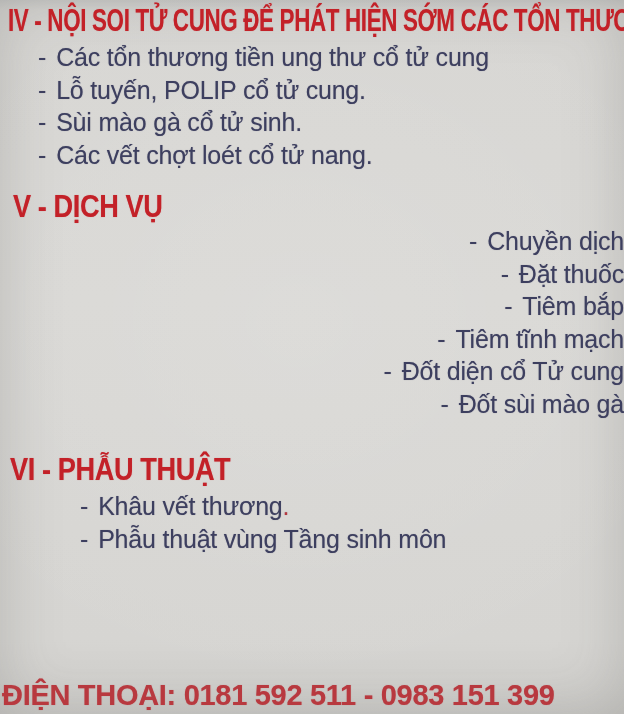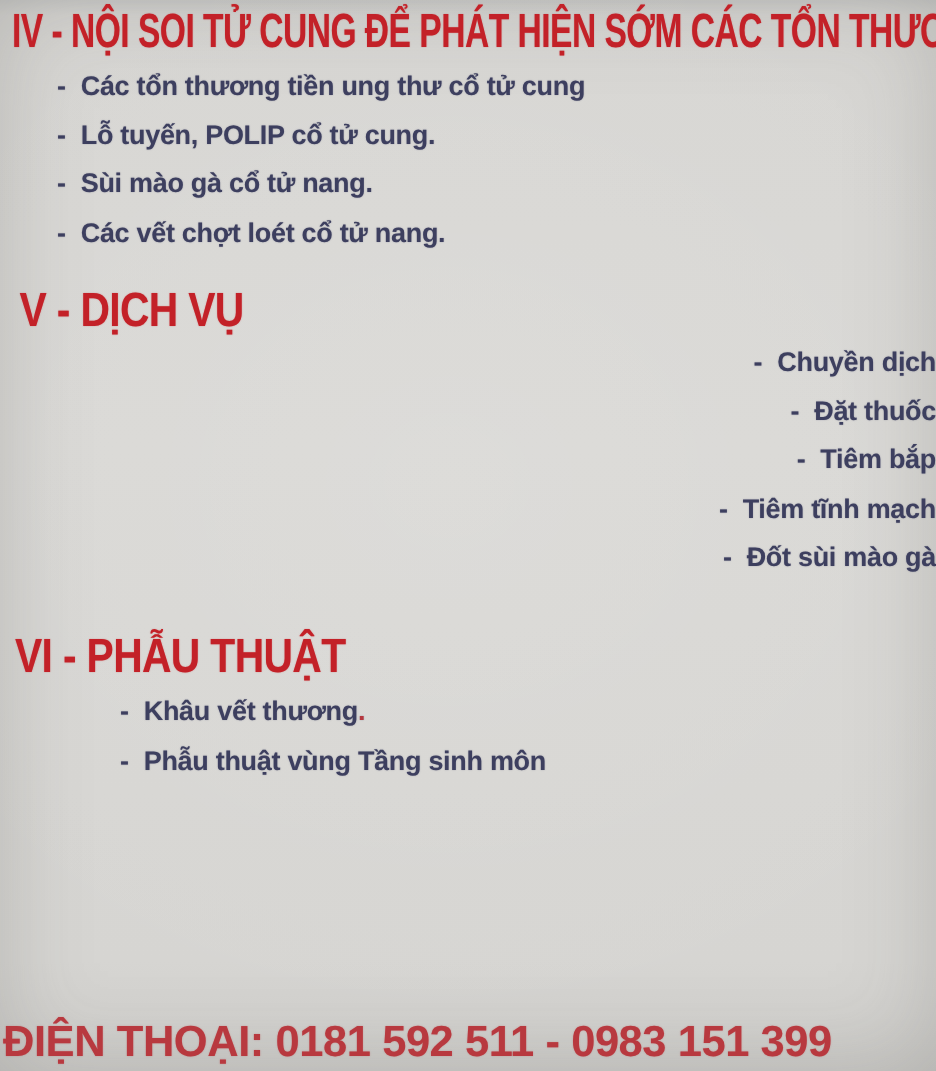--- a/index.html
+++ b/index.html
@@ -28,22 +28,22 @@
   .sec-V  .section-title{margin:20px 0 0 13px;transform:scaleX(0.85);}
   .sec-VI .section-title{margin:34px 0 0 10px;transform:scaleX(0.85);}
   .items{
     list-style:none;
     margin:6px 0 0 0;
     padding:0 0 0 38px;
   }
   .sec-V .items{margin-top:4px;text-align:right;}
   .items li{
     color:#3d3f5f;
-    font-weight:bold;
-    font-size:18px;
+    font-weight:normal;
+    font-size:25px;
     line-height:32.5px;
     white-space:nowrap;
     text-shadow:0 0 1px rgba(61,63,95,0.40);
     letter-spacing:-0.2px;
   }
   .sec-VI .items li{line-height:33px;margin-left:42px;}
   .dash{margin-right:10px;}
   .red-dot{color:#b5373e;}
   .phone{
     position:absolute;
@@ -62,31 +62,32 @@
 </head>
 <body>
 
 <div class="sheet">
   <div id="sections">
       <div class="section sec-IV">
         <h2 class="section-title">IV - NỘI SOI TỬ CUNG ĐỂ PHÁT HIỆN SỚM CÁC TỔN THƯƠNG</h2>
         <ul class="items">
           <li><span class="dash">-</span><span>Các tổn thương tiền ung thư cổ tử cung</span></li>
           <li><span class="dash">-</span><span>Lỗ tuyến, POLIP cổ tử cung.</span></li>
-          <li><span class="dash">-</span><span>Sùi mào gà cổ tử nang.</span></li>
+          <li><span class="dash">-</span><span>Sùi mào gà cổ tử sinh.</span></li>
           <li><span class="dash">-</span><span>Các vết chợt loét cổ tử nang.</span></li>
         </ul>
       </div>
       <div class="section sec-V">
         <h2 class="section-title">V - DỊCH VỤ</h2>
         <ul class="items">
           <li><span class="dash">-</span><span>Chuyền dịch</span></li>
           <li><span class="dash">-</span><span>Đặt thuốc</span></li>
           <li><span class="dash">-</span><span>Tiêm bắp</span></li>
           <li><span class="dash">-</span><span>Tiêm tĩnh mạch</span></li>
+          <li><span class="dash">-</span><span>Đốt diện cổ Tử cung</span></li>
           <li><span class="dash">-</span><span>Đốt sùi mào gà</span></li>
         </ul>
       </div>
       <div class="section sec-VI">
         <h2 class="section-title">VI - PHẪU THUẬT</h2>
         <ul class="items">
           <li><span class="dash">-</span><span>Khâu vết thương</span><span class="red-dot">.</span></li>
           <li><span class="dash">-</span><span>Phẫu thuật vùng Tầng sinh môn</span></li>
         </ul>
       </div>

